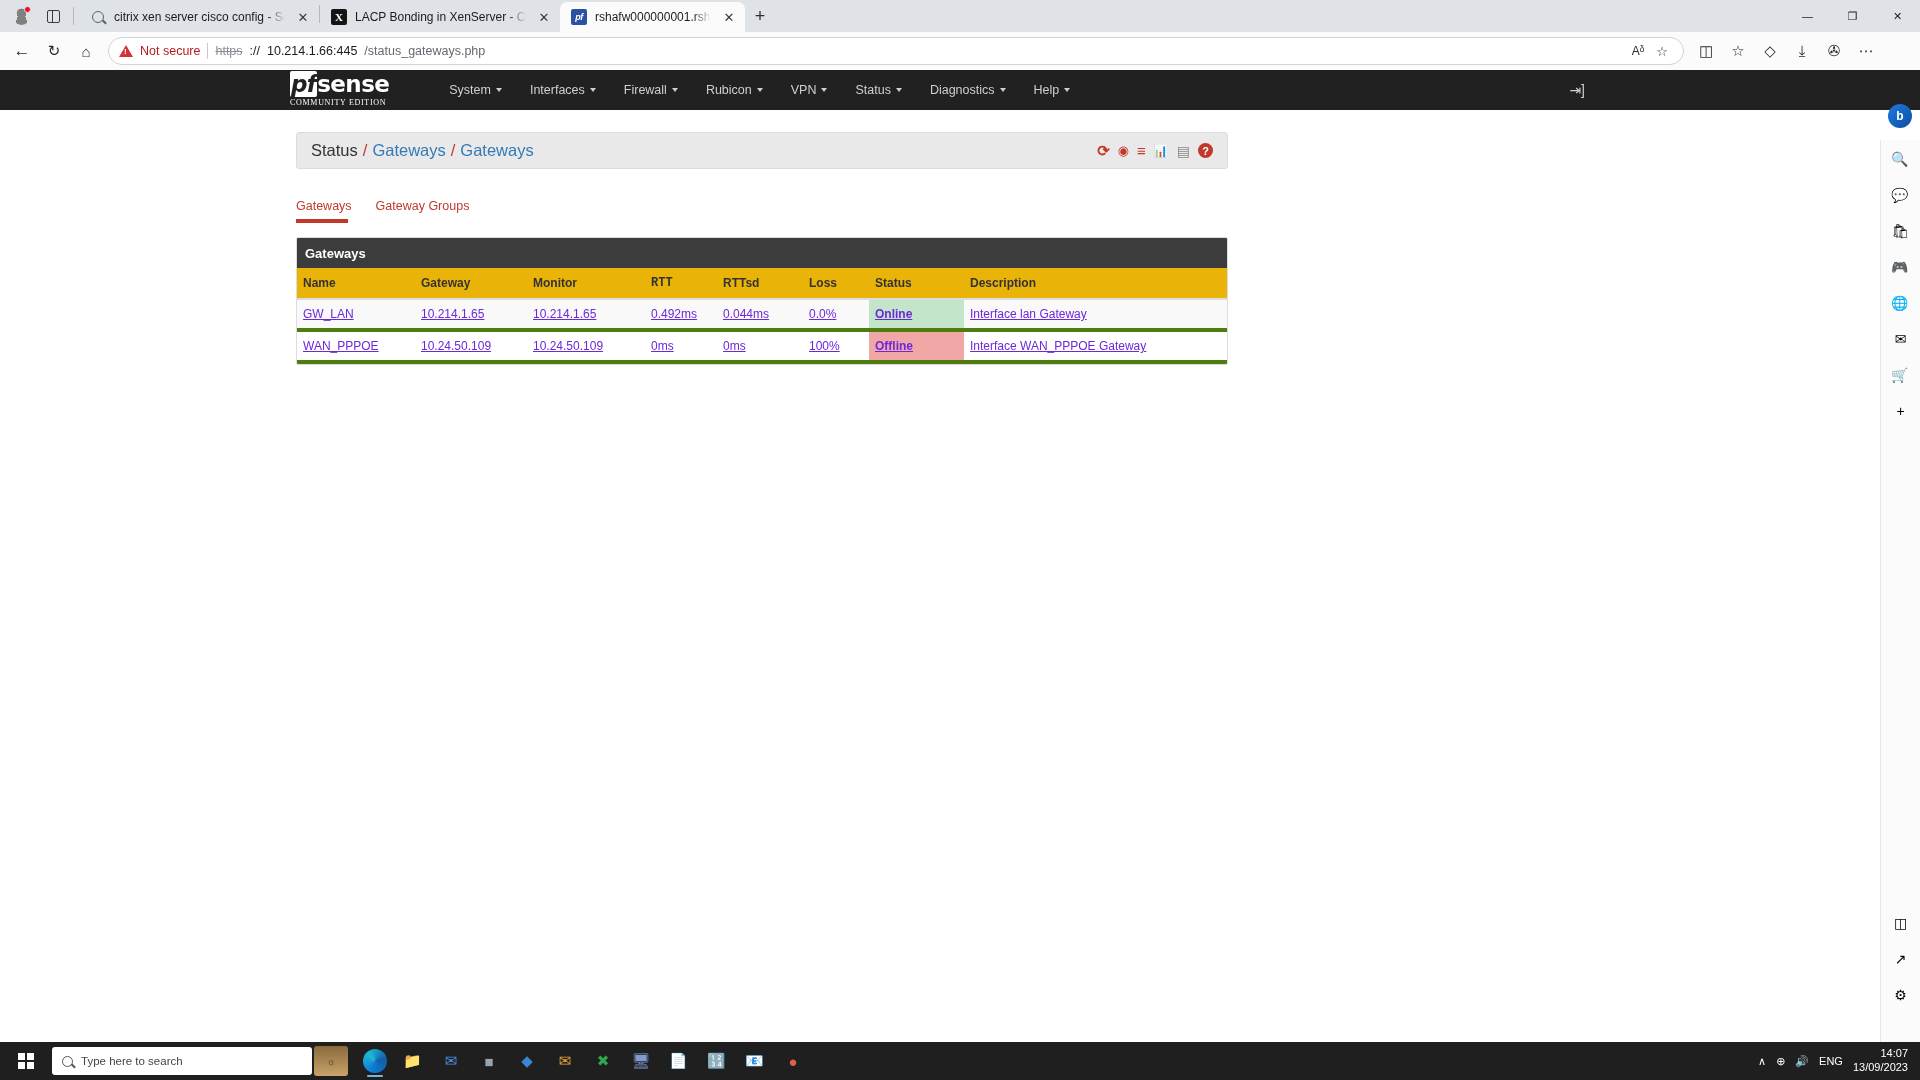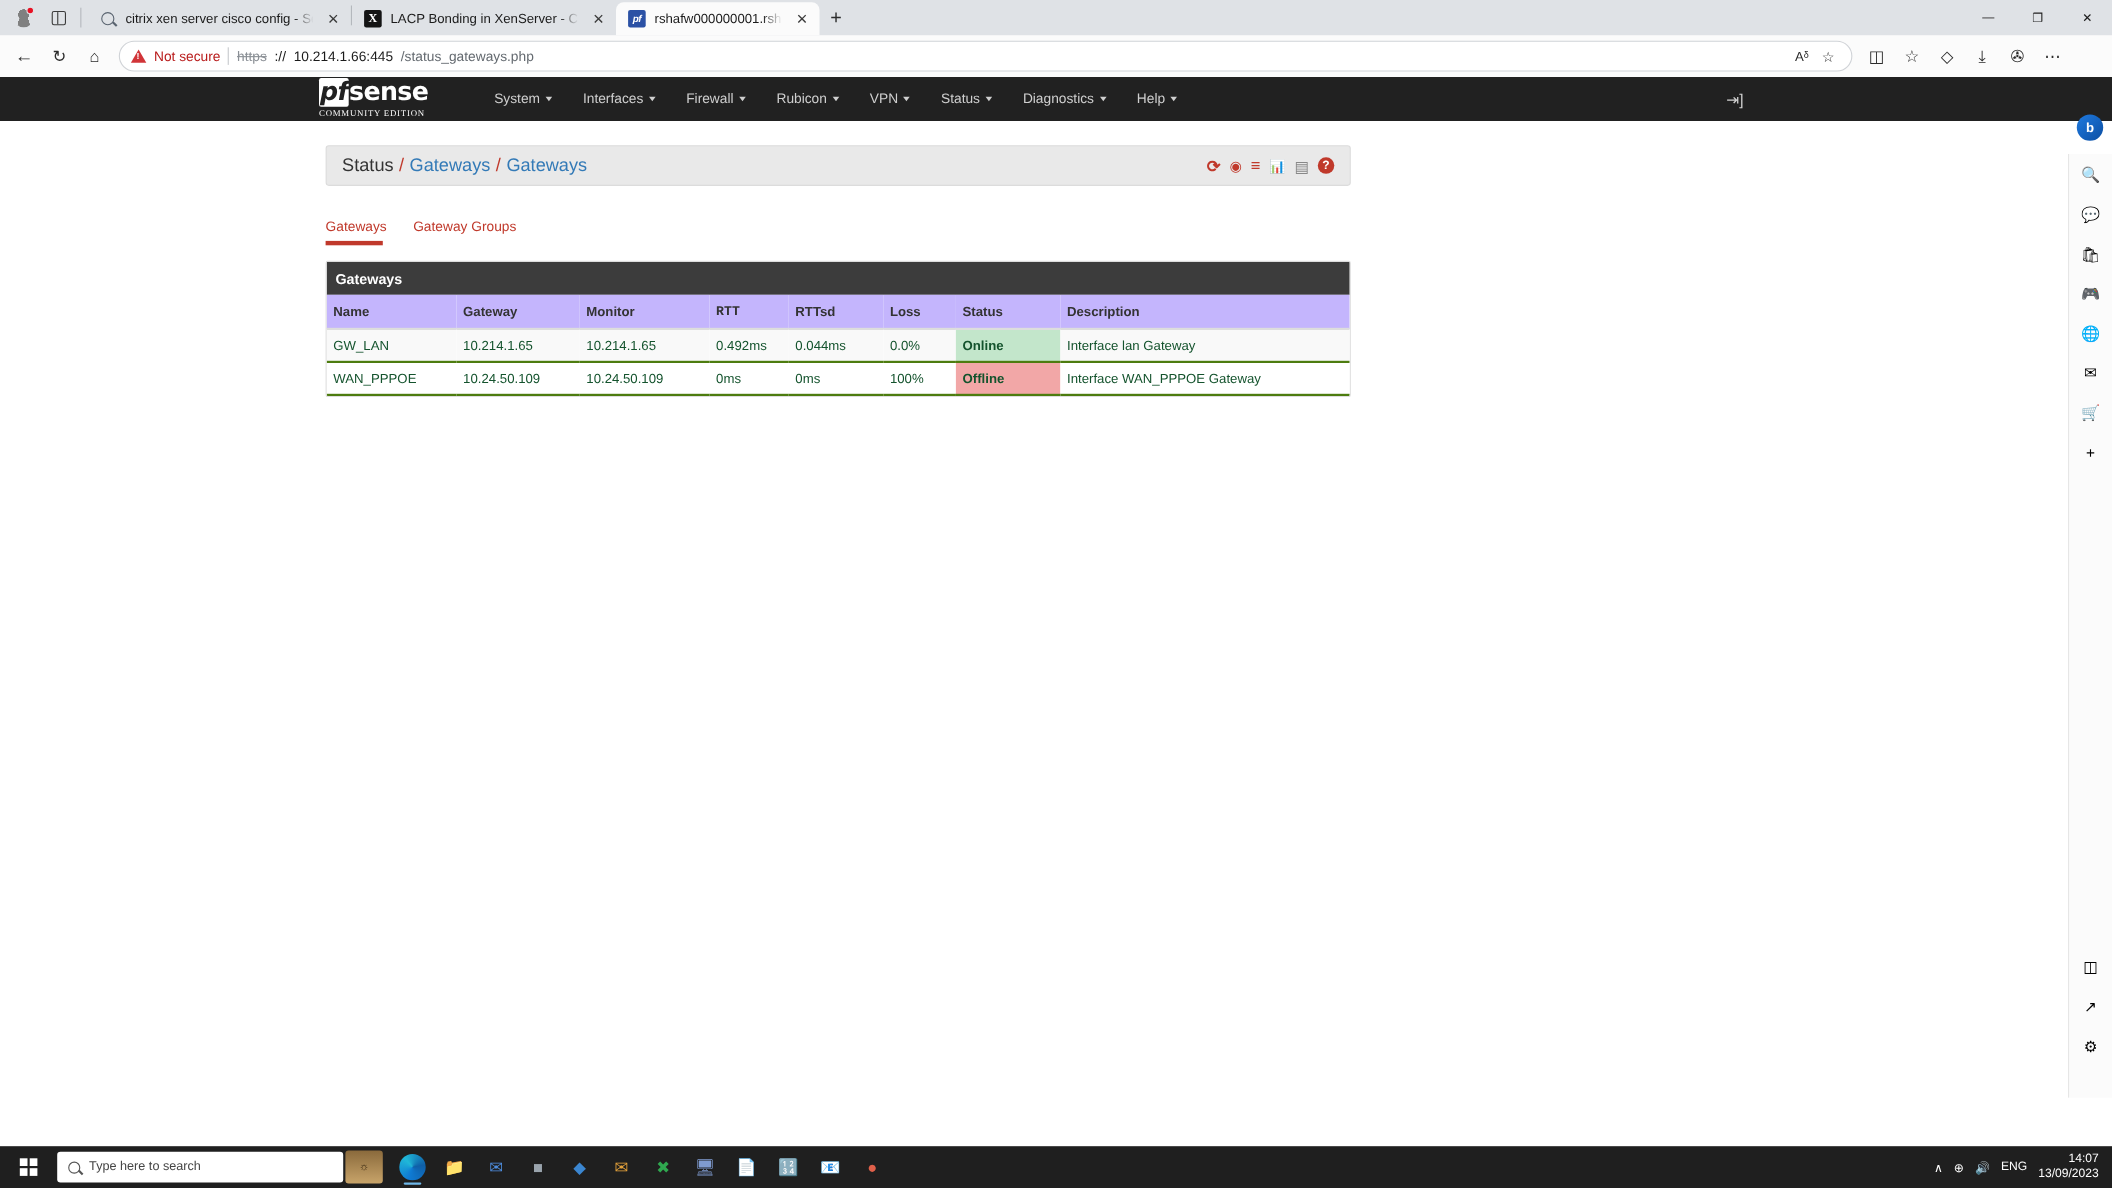--- a/index.html
+++ b/index.html
@@ -177,25 +177,26 @@
   }
 
   .panel { border: 1px solid #ddd; border-radius: 2px; overflow: hidden; }
   .panel-head {
     background: #3c3c3c; color: #fff; font-size: 13px; font-weight: 700;
     padding: 8px 8px 8px 8px; height: 30px; display:flex; align-items:center;
   }
   table.gw { width: 100%; border-collapse: collapse; font-size: 12px; }
   table.gw thead th {
     text-align: left; font-weight: 700; color: #333; padding: 8px 6px;
-    border-bottom: 2px solid #dddddd; background: #c4b5fd; font-size: 12px;
+    border-bottom: 2px solid #dddddd; background: #eab308; font-size: 12px;
   }
   table.gw tbody td {
-    padding: 7px 6px; color: #14532d; border-bottom: 2px solid #4d7c0f;
+    padding: 7px 6px; color: #6d28d9; border-bottom: 4px solid #4d7c0f;
     vertical-align: middle;
+    text-decoration: underline;
   }
   table.gw tbody tr.odd td { background: #f9f9f9; }
   table.gw tbody tr.even td { background: #ffffff; }
   td.status-cell { font-weight: 700; }
   .st-online { background: #c3e6cb !important; color: #155724; }
   .st-offline { background: #f2a7a7 !important; color: #3b1111; }
   .st-pending { background: #b8e7fb !important; color: #0c3a4d; }
 
   .col-name { width: 118px; }
   .col-gw { width: 112px; }
@@ -208,21 +209,21 @@
   .pf-footer {
     position: absolute; left: 0; right: 0; bottom: 0; text-align: center;
     font-size: 11.5px; color: #888; padding-bottom: 12px;
   }
   .pf-footer b { color: #555; }
   .pf-footer a { color: #337ab7; text-decoration: none; }
 
   
   .taskbar {
     height: 38px; background: #1f1f1f; display: flex; align-items: center;
-    flex: 0 0 38px; padding: 4px 6px; gap: 2px; position: relative; margin-top: 44px;
+    flex: 0 0 38px; padding: 4px 6px; gap: 2px; position: relative;
   }
   .tb-start { width: 40px; height: 38px; display:flex; align-items:center; justify-content:center; }
   .win-logo { display:grid; grid-template-columns: 7px 7px; grid-template-rows: 7px 7px; gap:2px; }
   .win-logo div { background:#fff; }
   .tb-search {
     width: 260px; height: 28px; background: #ffffff; border-radius: 3px;
     display: flex; align-items: center; gap: 8px; padding: 0 10px;
     font-size: 11.5px; color: #444; margin-left: 4px;
   }
   .tb-search-ic { width:11px;height:11px;border:1.6px solid #555;border-radius:50%;position:relative;flex:0 0 11px; }

